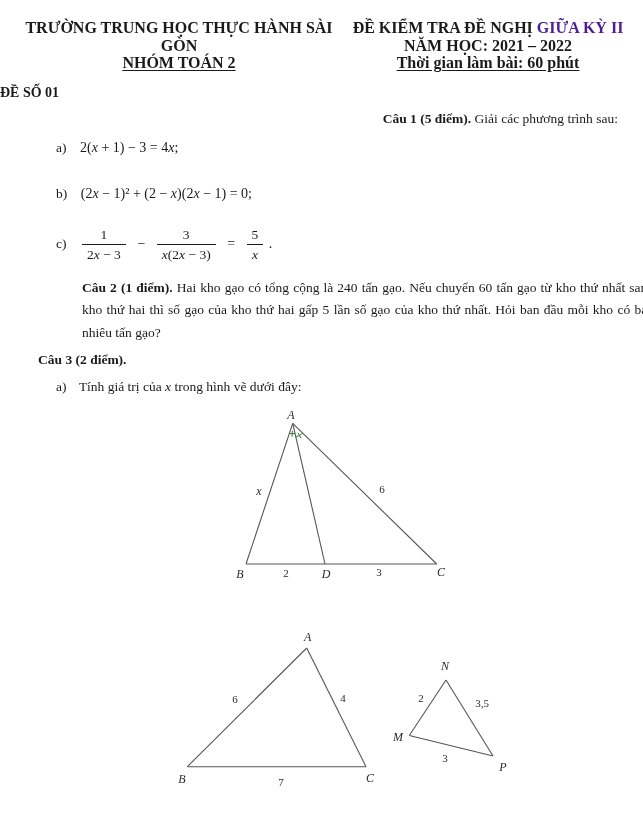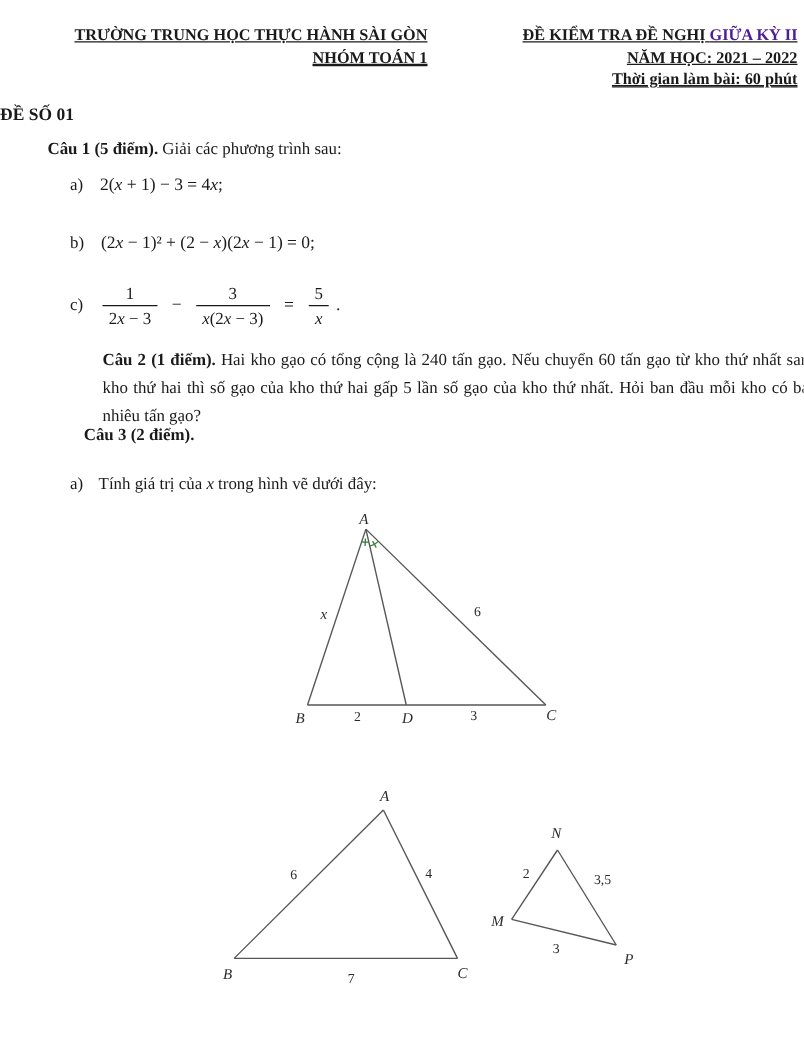--- a/index.html
+++ b/index.html
@@ -2,32 +2,32 @@
 <html><head>
 <meta charset="utf-8">
 <style>
   html,body{margin:0;padding:0;background:#fff;}
   .page{
     position:relative;width:643px;height:835px;background:#ffffff;overflow:hidden;
     font-family:"Liberation Serif", serif;color:#1a1a1a;
   }
   .abs{position:absolute;}
   
-  .hdr{font-weight:bold;font-size:13px;line-height:17.5px;text-align:right;text-decoration:underline;}
+  .hdr{font-weight:bold;font-size:16px;line-height:17.5px;text-align:center;}
   .hdr-left{top:19px;left:16px;width:326px;}
   .hdr-right{top:19px;left:338px;width:300px;}
   .underlined{text-decoration:underline;text-underline-offset:2px;}
   
   .exam-no{top:85px;left:0;width:643px;font-weight:bold;font-size:14px;}
   
-  .body-txt{font-size:13.5px;}
+  .body-txt{font-size:13.5px;text-align:right;}
   .bold{font-weight:bold;}
   .q1-line{top:111px;left:38px;width:580px;}
   .q2-par{top:277px;left:38px;width:572px;text-align:justify;line-height:22.4px;margin-left:44px;}
-  .q3-line{top:340px;left:38px;margin-left:29px;}
+  .q3-line{top:352px;left:38px;}
   .q3a-line{top:379px;left:56px;}
   .q3b-line{top:596px;left:56px;}
   .sub-label{display:inline-block;}
   .sub-text{margin-left:9px;}
   .mvar{font-style:italic;}
   
   .eq-row{font-size:14px;}
   .eq-a{top:140px;left:56px;}
   .eq-b{top:186px;left:56px;}
   .eq-c{top:226px;left:56px;}
@@ -41,21 +41,21 @@
   svg.figure{position:absolute;overflow:visible;}
   svg.figure text{font-family:"Liberation Serif", serif;fill:#2b2b2b;}
 </style>
 </head>
 <body>
 
 <div class="page">
 
   <div class="abs hdr hdr-left">
     <div>TRƯỜNG TRUNG HỌC THỰC HÀNH SÀI GÒN</div>
-    <div class="underlined">NHÓM TOÁN 1</div>
+    <div class="underlined">NHÓM TOÁN 2</div>
   </div>
 
   <div class="abs hdr hdr-right">
     <div><span>ĐỀ KIỂM TRA ĐỀ NGHỊ</span> <span style="color: #4c1d95;">GIỮA KỲ II</span></div>
     <div>NĂM HỌC: 2021 – 2022</div>
     <div class="underlined">Thời gian làm bài: 60 phút</div>
   </div>
 
   <div class="abs exam-no">ĐỀ SỐ 01</div>
 

